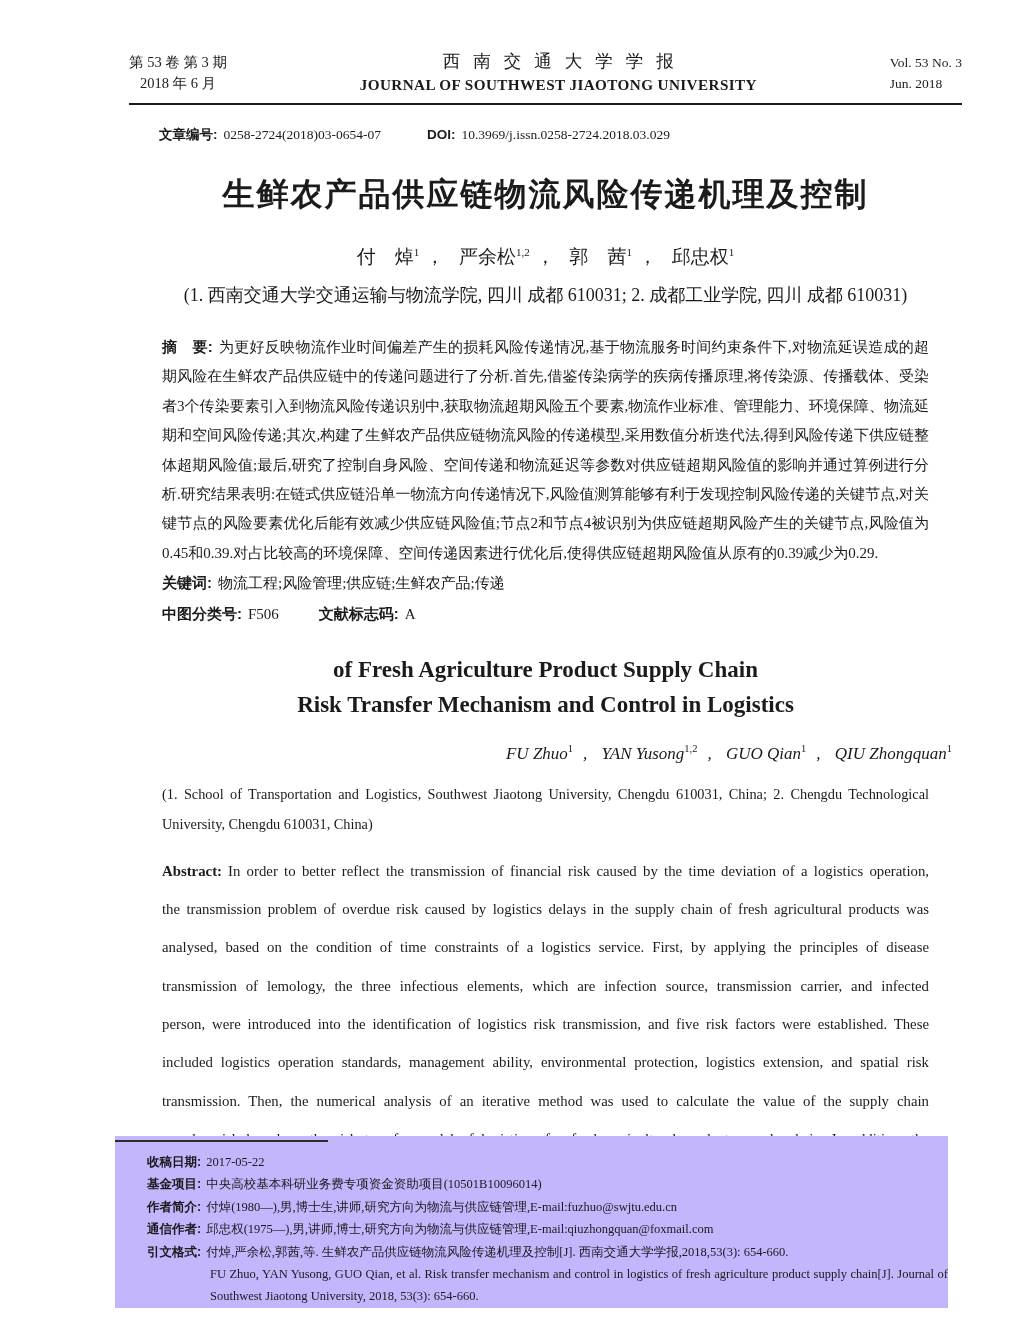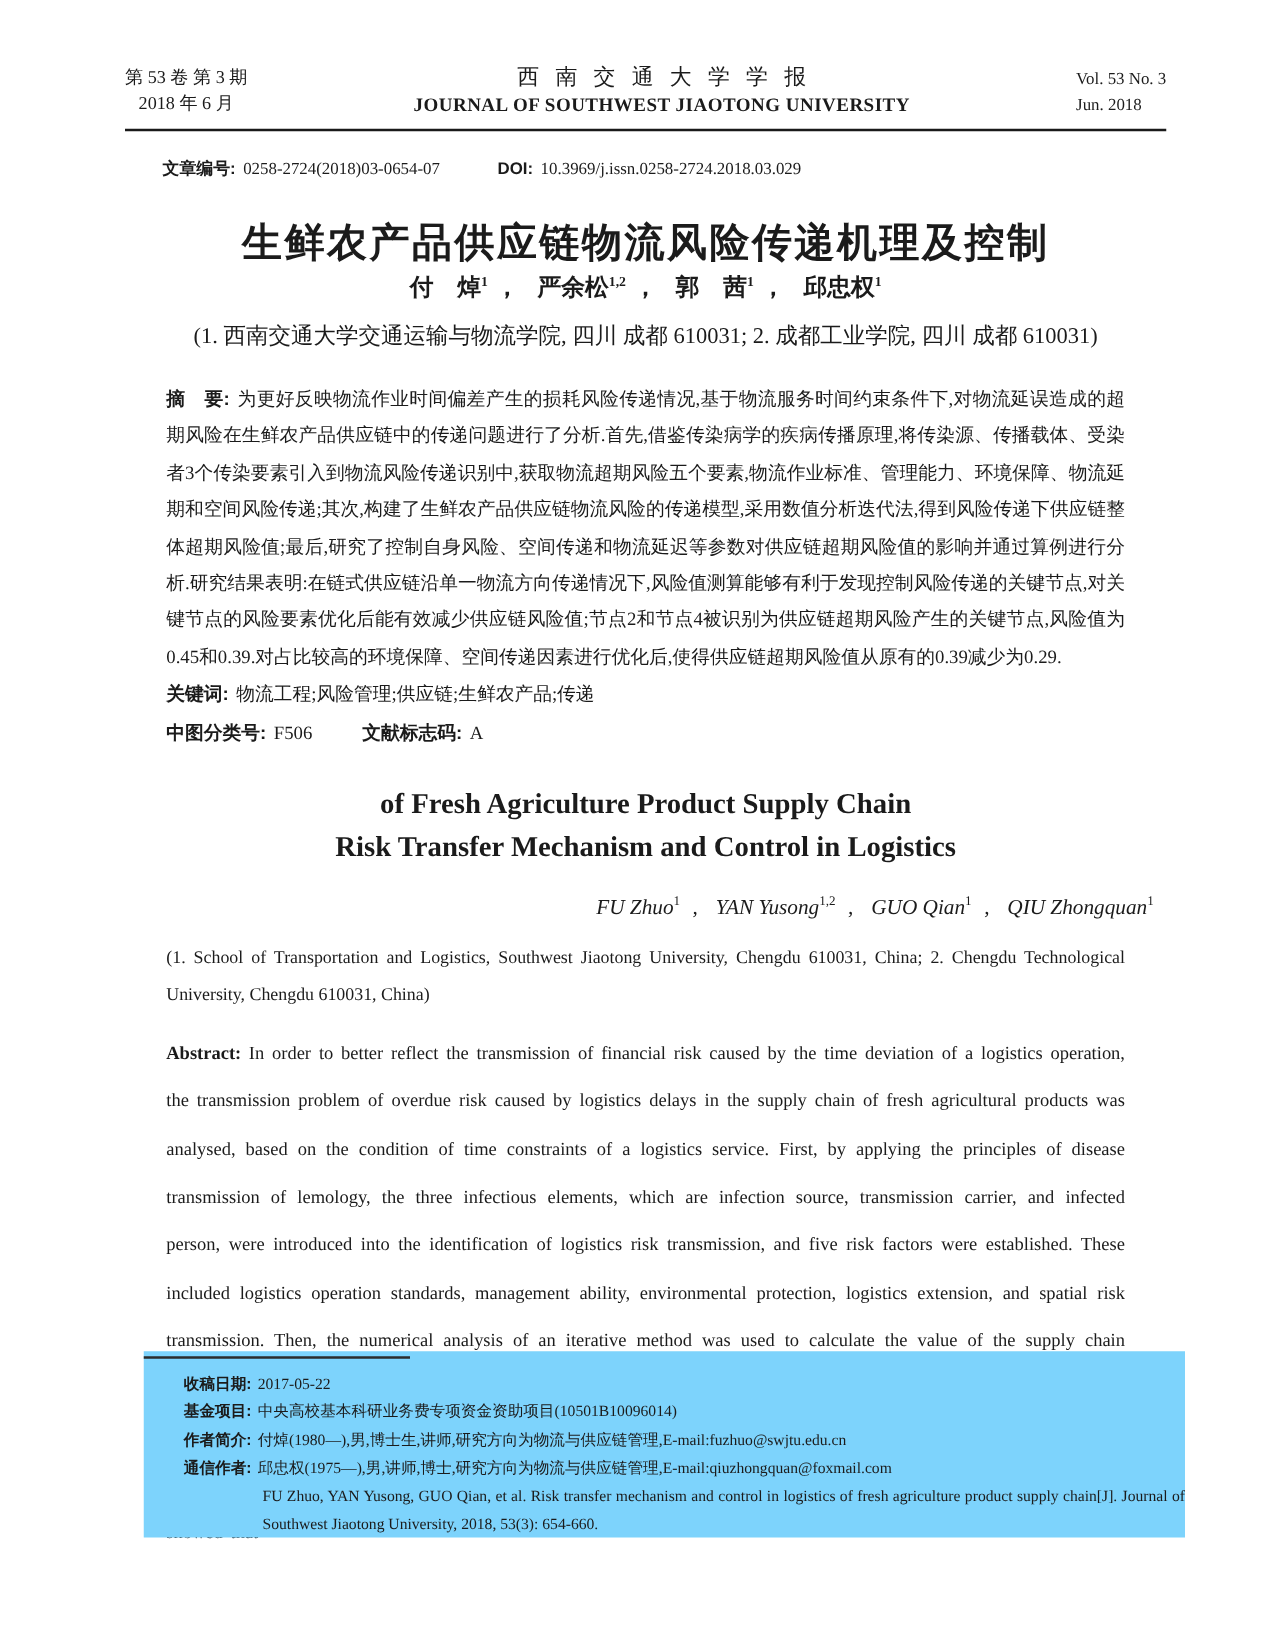--- a/index.html
+++ b/index.html
@@ -6,21 +6,21 @@
   html,body { background:#e8e8e8; }
   .page {
     position:relative;
     width:1020px; height:1320px;
     background:#ffffff;
     color:#1b1b1b;
     font-family:"Liberation Serif","DejaVu Serif",serif;
     overflow:hidden;
     margin:0 auto;
   }
-  .content { position:absolute; left:100px; top:0; width:833px; }
+  .content { position:absolute; left:129px; top:0; width:833px; }
 
   
   .journal-header {
     margin-top:50px;
     display:flex; justify-content:space-between; align-items:center;
     padding-bottom:7px;
     border-bottom:2.5px solid #1a1a1a;
   }
   .jh-left { text-align:center; font-size:14.5px; line-height:21px; white-space:nowrap; }
   .jh-center { text-align:center; flex:1; }
@@ -32,21 +32,21 @@
   .meta-line { margin-top:21px; padding-left:30px; font-size:13.5px; }
   .cn-bold { font-family:"Liberation Sans","DejaVu Sans",sans-serif; font-weight:bold; }
   .meta-doi { margin-left:46px; }
   .meta-line .val { margin-left:6px; }
 
   
   .title-cn {
     margin-top:29px; text-align:center;
     font-size:32px; font-weight:bold; letter-spacing:2px;
   }
-  .authors-cn { text-align:center; font-size:19px;font-weight:bold; }
+  .authors-cn { margin-top:27px; text-align:center; font-size:19px; }
   .authors-cn .author { margin:0 6px; }
   .authors-cn sup { font-size:11px; }
   .authors-cn .sep { margin-right:4px; }
   .affil-cn { margin-top:13px; text-align:center; font-size:18px; }
 
   
   .abstract-cn {
     margin-top:25px; padding:0 33px;
     font-size:15px; line-height:29.4px;
     text-align:justify;
@@ -69,22 +69,22 @@
   }
   .abstract-en {
     margin-top:13px; padding:0 33px;
     font-size:14.8px; line-height:38.3px;
     text-align:justify; word-spacing:2.5px;
   }
   .abstract-en .en-label { font-weight:bold; word-spacing:normal; }
 
   
   .footnotes {
-    position:absolute; left:115px; top:1081px; width:833px;
-    background:#7dd3fc; padding-top:4px;
+    position:absolute; left:115px; top:1136px; width:833px;
+    background:#c4b5fd; padding-top:4px;
   }
   .footer-rule { width:213px; border-top:2px solid #2b2b2b; margin-bottom:9px; }
   .fnote {
     margin-left:32px; padding-left:63px; text-indent:-63px;
     font-size:12.5px; line-height:22.4px;
   }
   .fnote .fnote-label { font-family:"Liberation Sans","DejaVu Sans",sans-serif; font-weight:bold; margin-right:5px; }
   .citation-en {
     margin-left:95px; font-size:12.5px; line-height:22.4px; text-align:justify;
   }
@@ -163,15 +163,18 @@
     </p>
     <p class="fnote">
       <span class="fnote-label">基金项目:</span><span>中央高校基本科研业务费专项资金资助项目(10501B10096014)</span>
     </p>
     <p class="fnote">
       <span class="fnote-label">作者简介:</span><span>付焯(1980—),男,博士生,讲师,研究方向为物流与供应链管理,E-mail:fuzhuo@swjtu.edu.cn</span>
     </p>
     <p class="fnote">
       <span class="fnote-label">通信作者:</span><span>邱忠权(1975—),男,讲师,博士,研究方向为物流与供应链管理,E-mail:qiuzhongquan@foxmail.com</span>
     </p>
+    <p class="fnote">
+      <span class="fnote-label">引文格式:</span><span>付焯,严余松,郭茜,等. 生鲜农产品供应链物流风险传递机理及控制[J]. 西南交通大学学报,2018,53(3): 654-660.</span>
+    </p>
     <p class="citation-en">FU Zhuo, YAN Yusong, GUO Qian, et al. Risk transfer mechanism and control in logistics of fresh agriculture product supply chain[J]. Journal of Southwest Jiaotong University, 2018, 53(3): 654-660.</p>
   </div>
 </div>
 
 </body></html>

